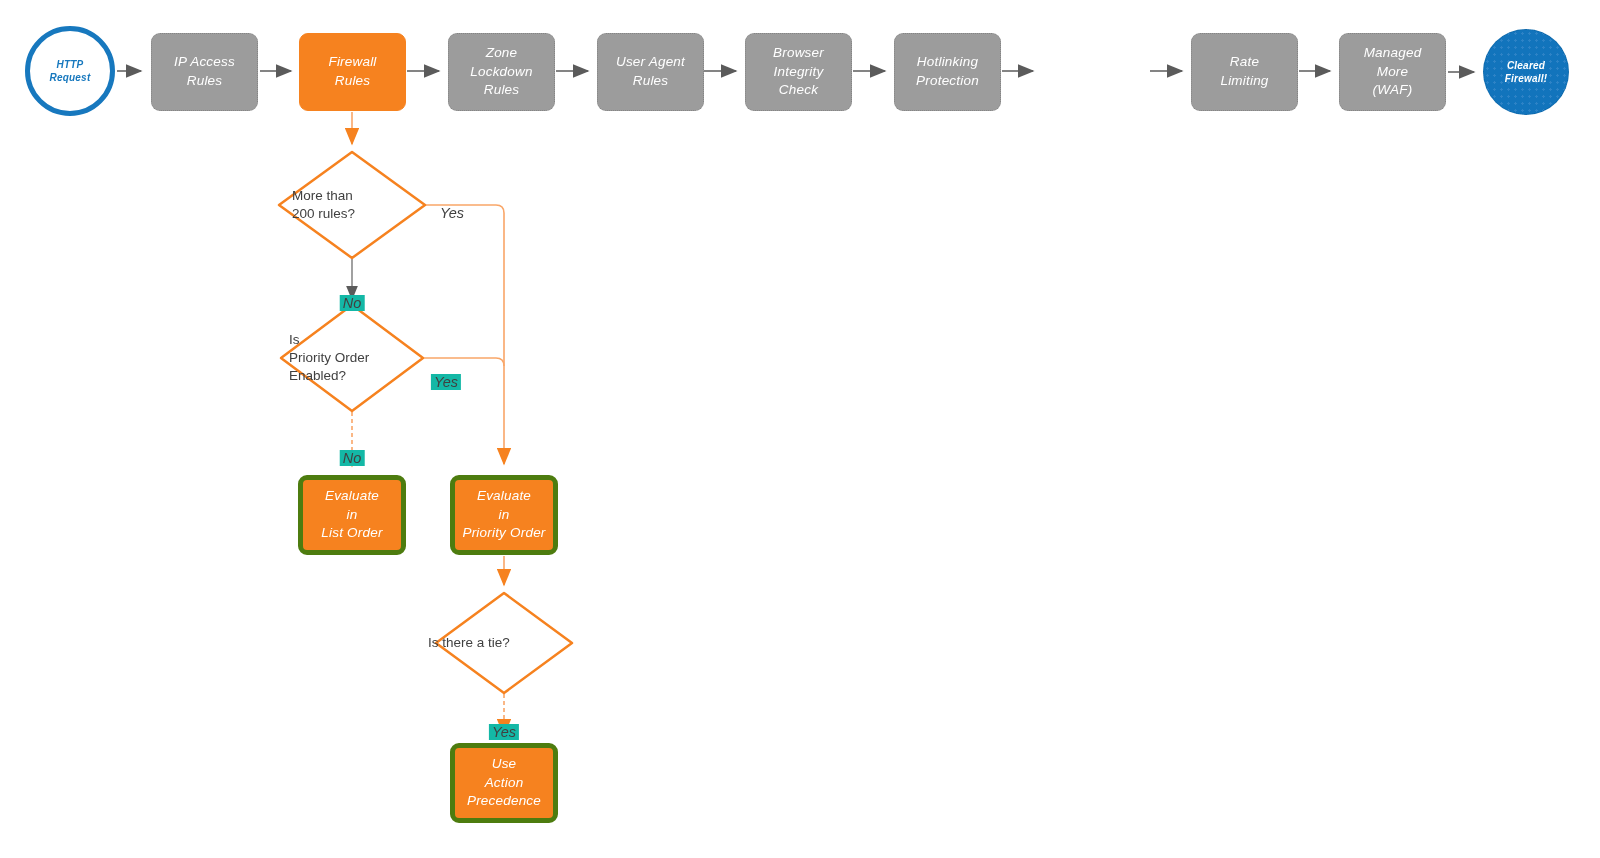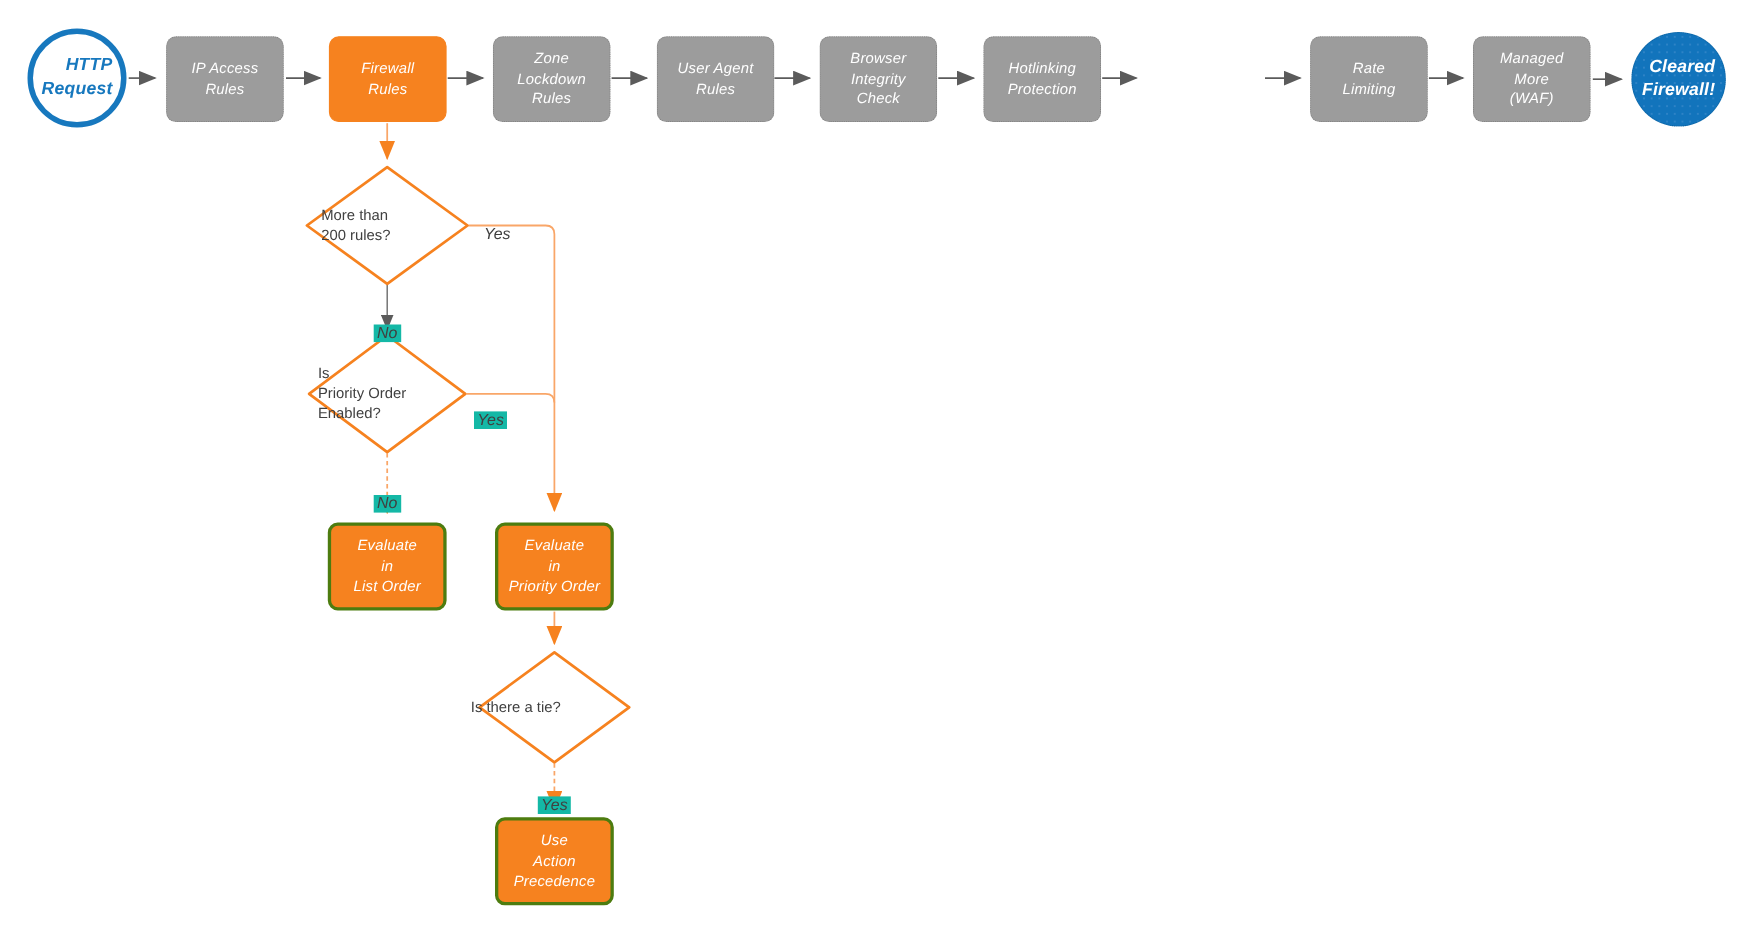--- a/index.html
+++ b/index.html
@@ -15,25 +15,25 @@
     text-align:center;box-sizing:border-box;
   }
   .label{
     white-space:pre-line;font-style:italic;color:#ffffff;
     font-size:13.5px;line-height:1.4;letter-spacing:.2px;
   }
   .step{top:33px;width:107px;height:78px;border-radius:9px;}
   .step.gray{background:#9c9c9c;border:1px dotted #848484;}
   .step.orange{background:#f6821f;border:1px solid #f6821f;}
 
-  .outcome{width:108px;height:80px;border-radius:9px;background:#f6821f;border:3px solid #4d7c0f;}
+  .outcome{width:108px;height:80px;border-radius:9px;background:#f6821f;border:5px solid #4d7c0f;}
 
   
   .circle{border-radius:50%;}
-  .circle .label{font-weight:bold;font-size:16px;line-height:1.3;text-align:right;}
+  .circle .label{font-weight:bold;font-size:10px;line-height:1.3;}
   .start-circle{
     left:25px;top:26px;width:90px;height:90px;background:#ffffff;
     border:5px solid #1778be;
   }
   .start-circle .label{color:#1778be;}
   .end-circle{
     left:1483px;top:29px;width:86px;height:86px;background:#1274bc;
     border:1px dotted #0d629f;
     background-image:radial-gradient(#2e83c6 1px, transparent 1.3px);
     background-size:7px 7px;

